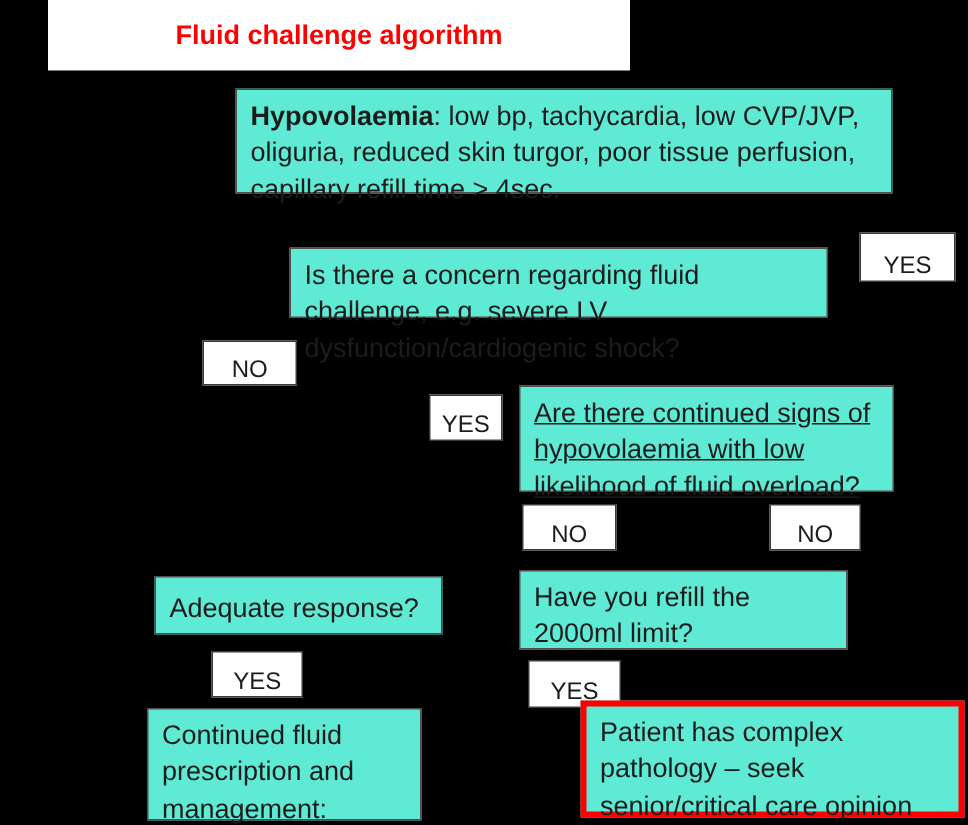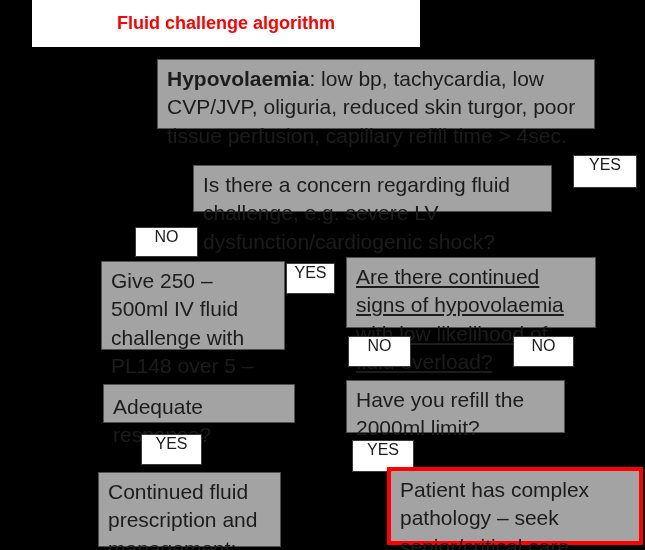--- a/index.html
+++ b/index.html
@@ -1,27 +1,27 @@
 <!DOCTYPE html>
 <html><head>
 <meta charset="utf-8">
 <style>
   html,body { margin:0; padding:0; background:#000; }
   .canvas {
     position:relative; width:645px; height:550px; background:#000000;
     font-family:"Liberation Sans", sans-serif; overflow:hidden;
   }
   .box {
-    position:absolute; background:#a3a3a3; border:1px solid #4f4f4f;
-    color:#1c1c1c; font-size:21px; line-height:1.35; padding:5px 9px;
+    position:absolute; background:#5eead4; border:1px solid #4f4f4f;
+    color:#1c1c1c; font-size:18px; line-height:1.35; padding:5px 9px;
     box-sizing:border-box;
   }
   .label {
     position:absolute; background:#ffffff; color:#1c1c1c; font-size:16px;
-    display:flex; align-items:flex-start; justify-content:center; box-sizing:border-box;
+    display:flex; align-items:flex-end; justify-content:center; box-sizing:border-box;
     border:1px solid #3a3a3a;
   }
   .title-box {
     position:absolute; left:3px; top:0; width:388px; height:47px;
     background:#ffffff; display:flex; align-items:center; justify-content:center;margin-left:29px;
   }
   .title-text { color:#ff0000; font-weight:bold; font-size:18px; }
   .bold { font-weight:bold; }
 
   .hypovolaemia { left:157px; top:59px;  width:438px; height:70px; }
@@ -59,23 +59,20 @@
   </div>
 
   <div class="label yes-concern">
     <span>YES</span>
   </div>
 
   <div class="label no-concern">
     <span>NO</span>
   </div>
 
-  <div class="box give">
-    <span>Give 250 – 500ml IV fluid challenge with PL148 over 5 – 15 minutes</span>
-  </div>
 
   <div class="label yes-give">
     <span>YES</span>
   </div>
 
   <div class="box contsigns">
     <span>Are there continued signs of hypovolaemia with low likelihood of fluid overload?</span>
   </div>
 
   <div class="label no-left">

